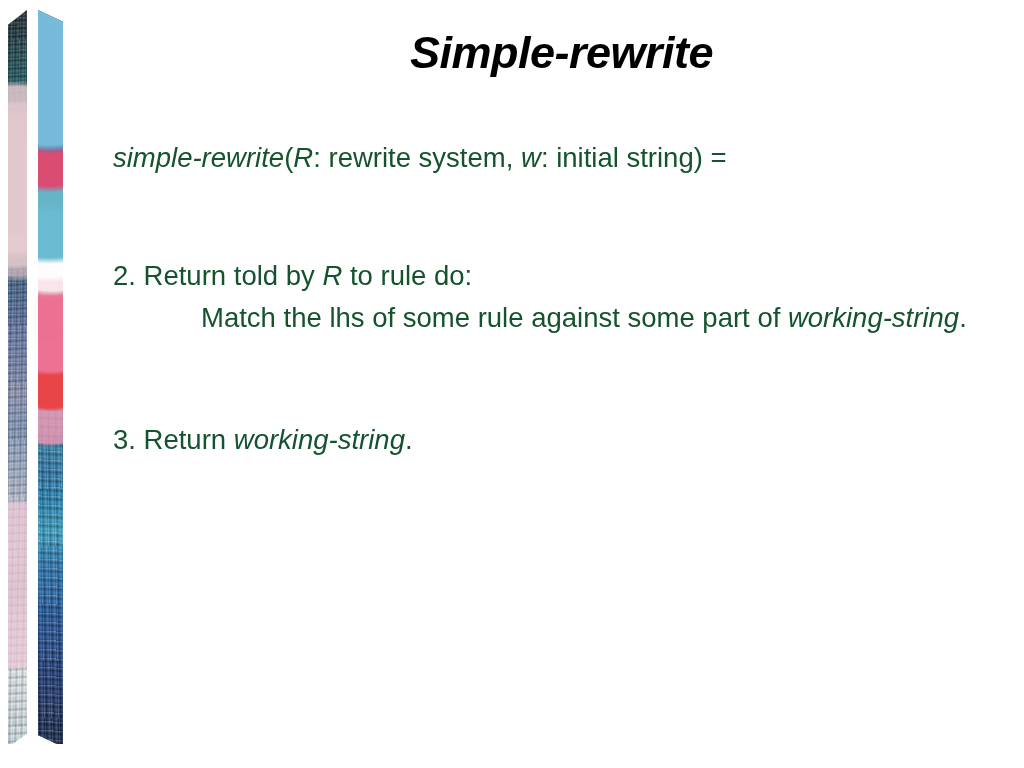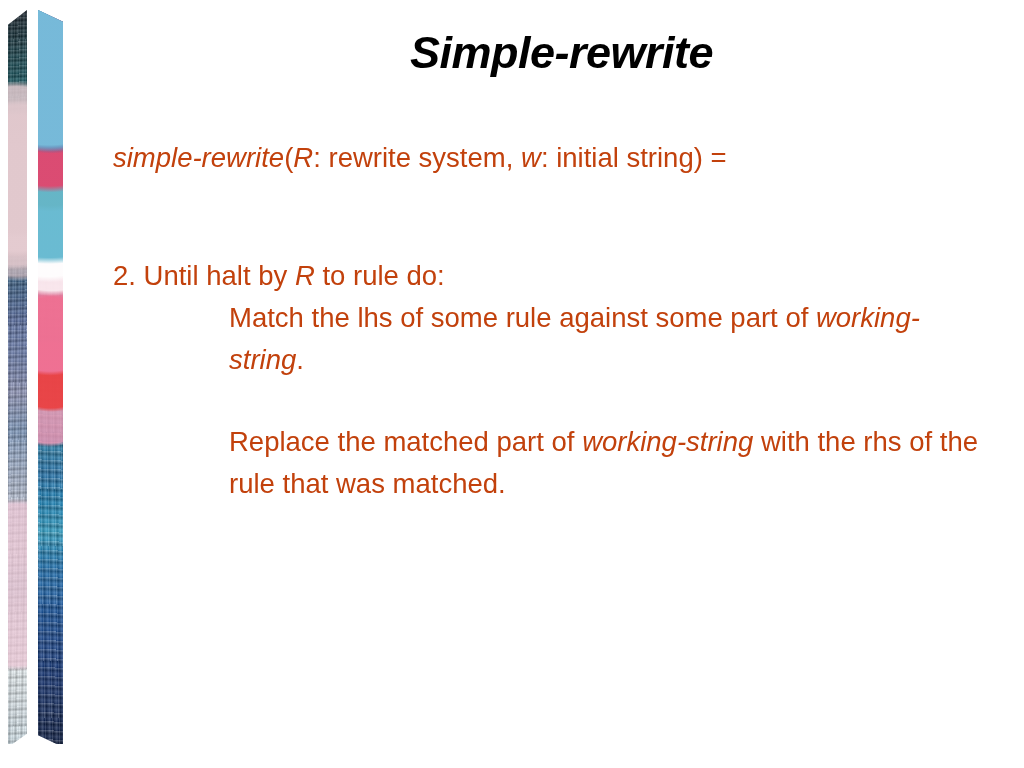--- a/index.html
+++ b/index.html
@@ -188,29 +188,29 @@
   .body {
     position: absolute;
     left: 113px;
     top: 137px;
     width: 880px;
   }
 
   .line {
     font-size: 27.5px;
     line-height: 42px;
-    color: #c2410c;
+    color: #14532d;
   }
 
   .para {
     margin: 0;
   }
 
   .indent {
-    margin-left: 116px;
+    margin-left: 88px;
   }
 
   .gap-1 { height: 38px; }
   .gap-2 { height: 38px; }
   .gap-3 { height: 40px; }
   .gap-4 { height: 40px; }
 
   em.it {
     font-style: italic;
   }
@@ -235,25 +235,25 @@
 
   <div class="body">
 
     <p class="line para"><em class="it">simple-rewrite</em><span>(</span><em class="it">R</em><span>: rewrite system, </span><em class="it">w</em><span>: initial string) =</span></p>
 
     <div class="gap-1"></div>
 
 
     <div class="gap-2"></div>
 
-    <p class="line para"><span>2. </span><span>Until halt by </span><em class="it">R</em><span> to rule do:</span></p>
+    <p class="line para"><span>2. </span><span>Return told by </span><em class="it">R</em><span> to rule do:</span></p>
 
     <p class="line para indent"><span>Match the lhs of some rule against some part of </span><em class="it">working-string</em><span>.</span></p>
 
     <div class="gap-3"></div>
 
-    <p class="line para indent"><span>Replace the matched part of </span><em class="it">working-string</em><span> with the rhs of the rule that was matched.</span></p>
 
     <div class="gap-4"></div>
 
+    <p class="line para"><span>3. </span><span>Return </span><em class="it">working-string</em><span>.</span></p>
 
   </div>
 </div>
 
 </body></html>

